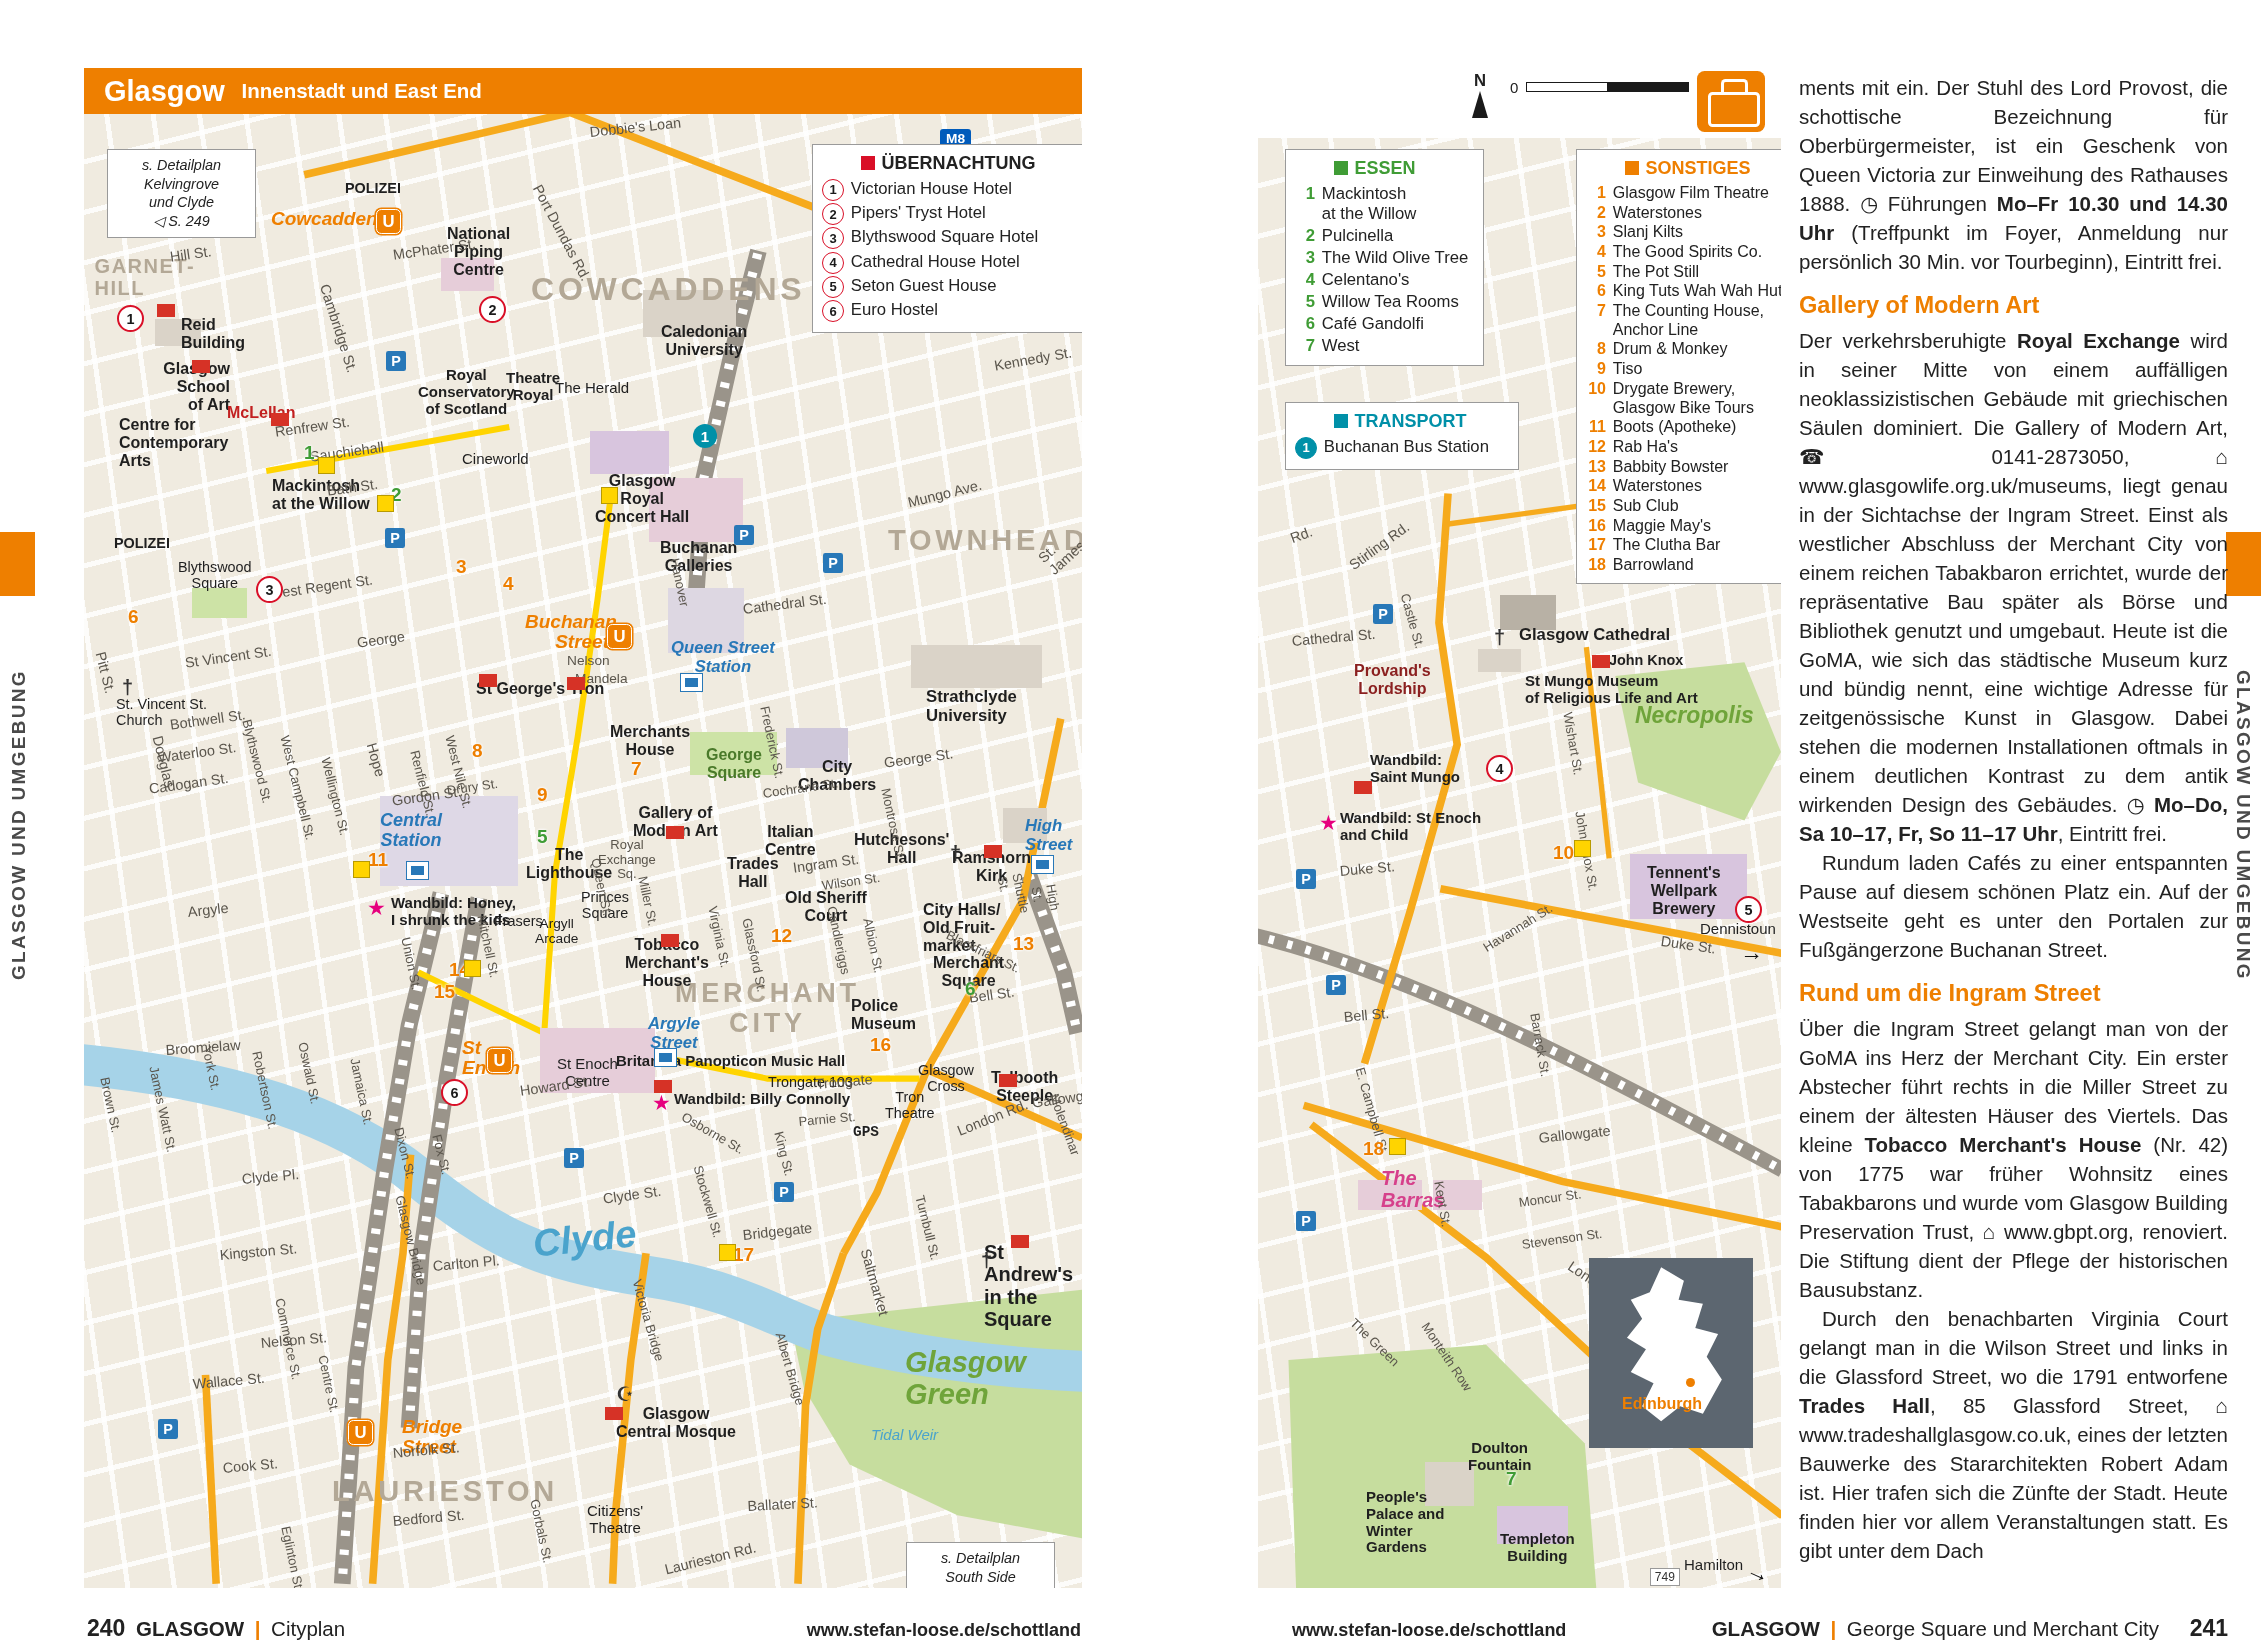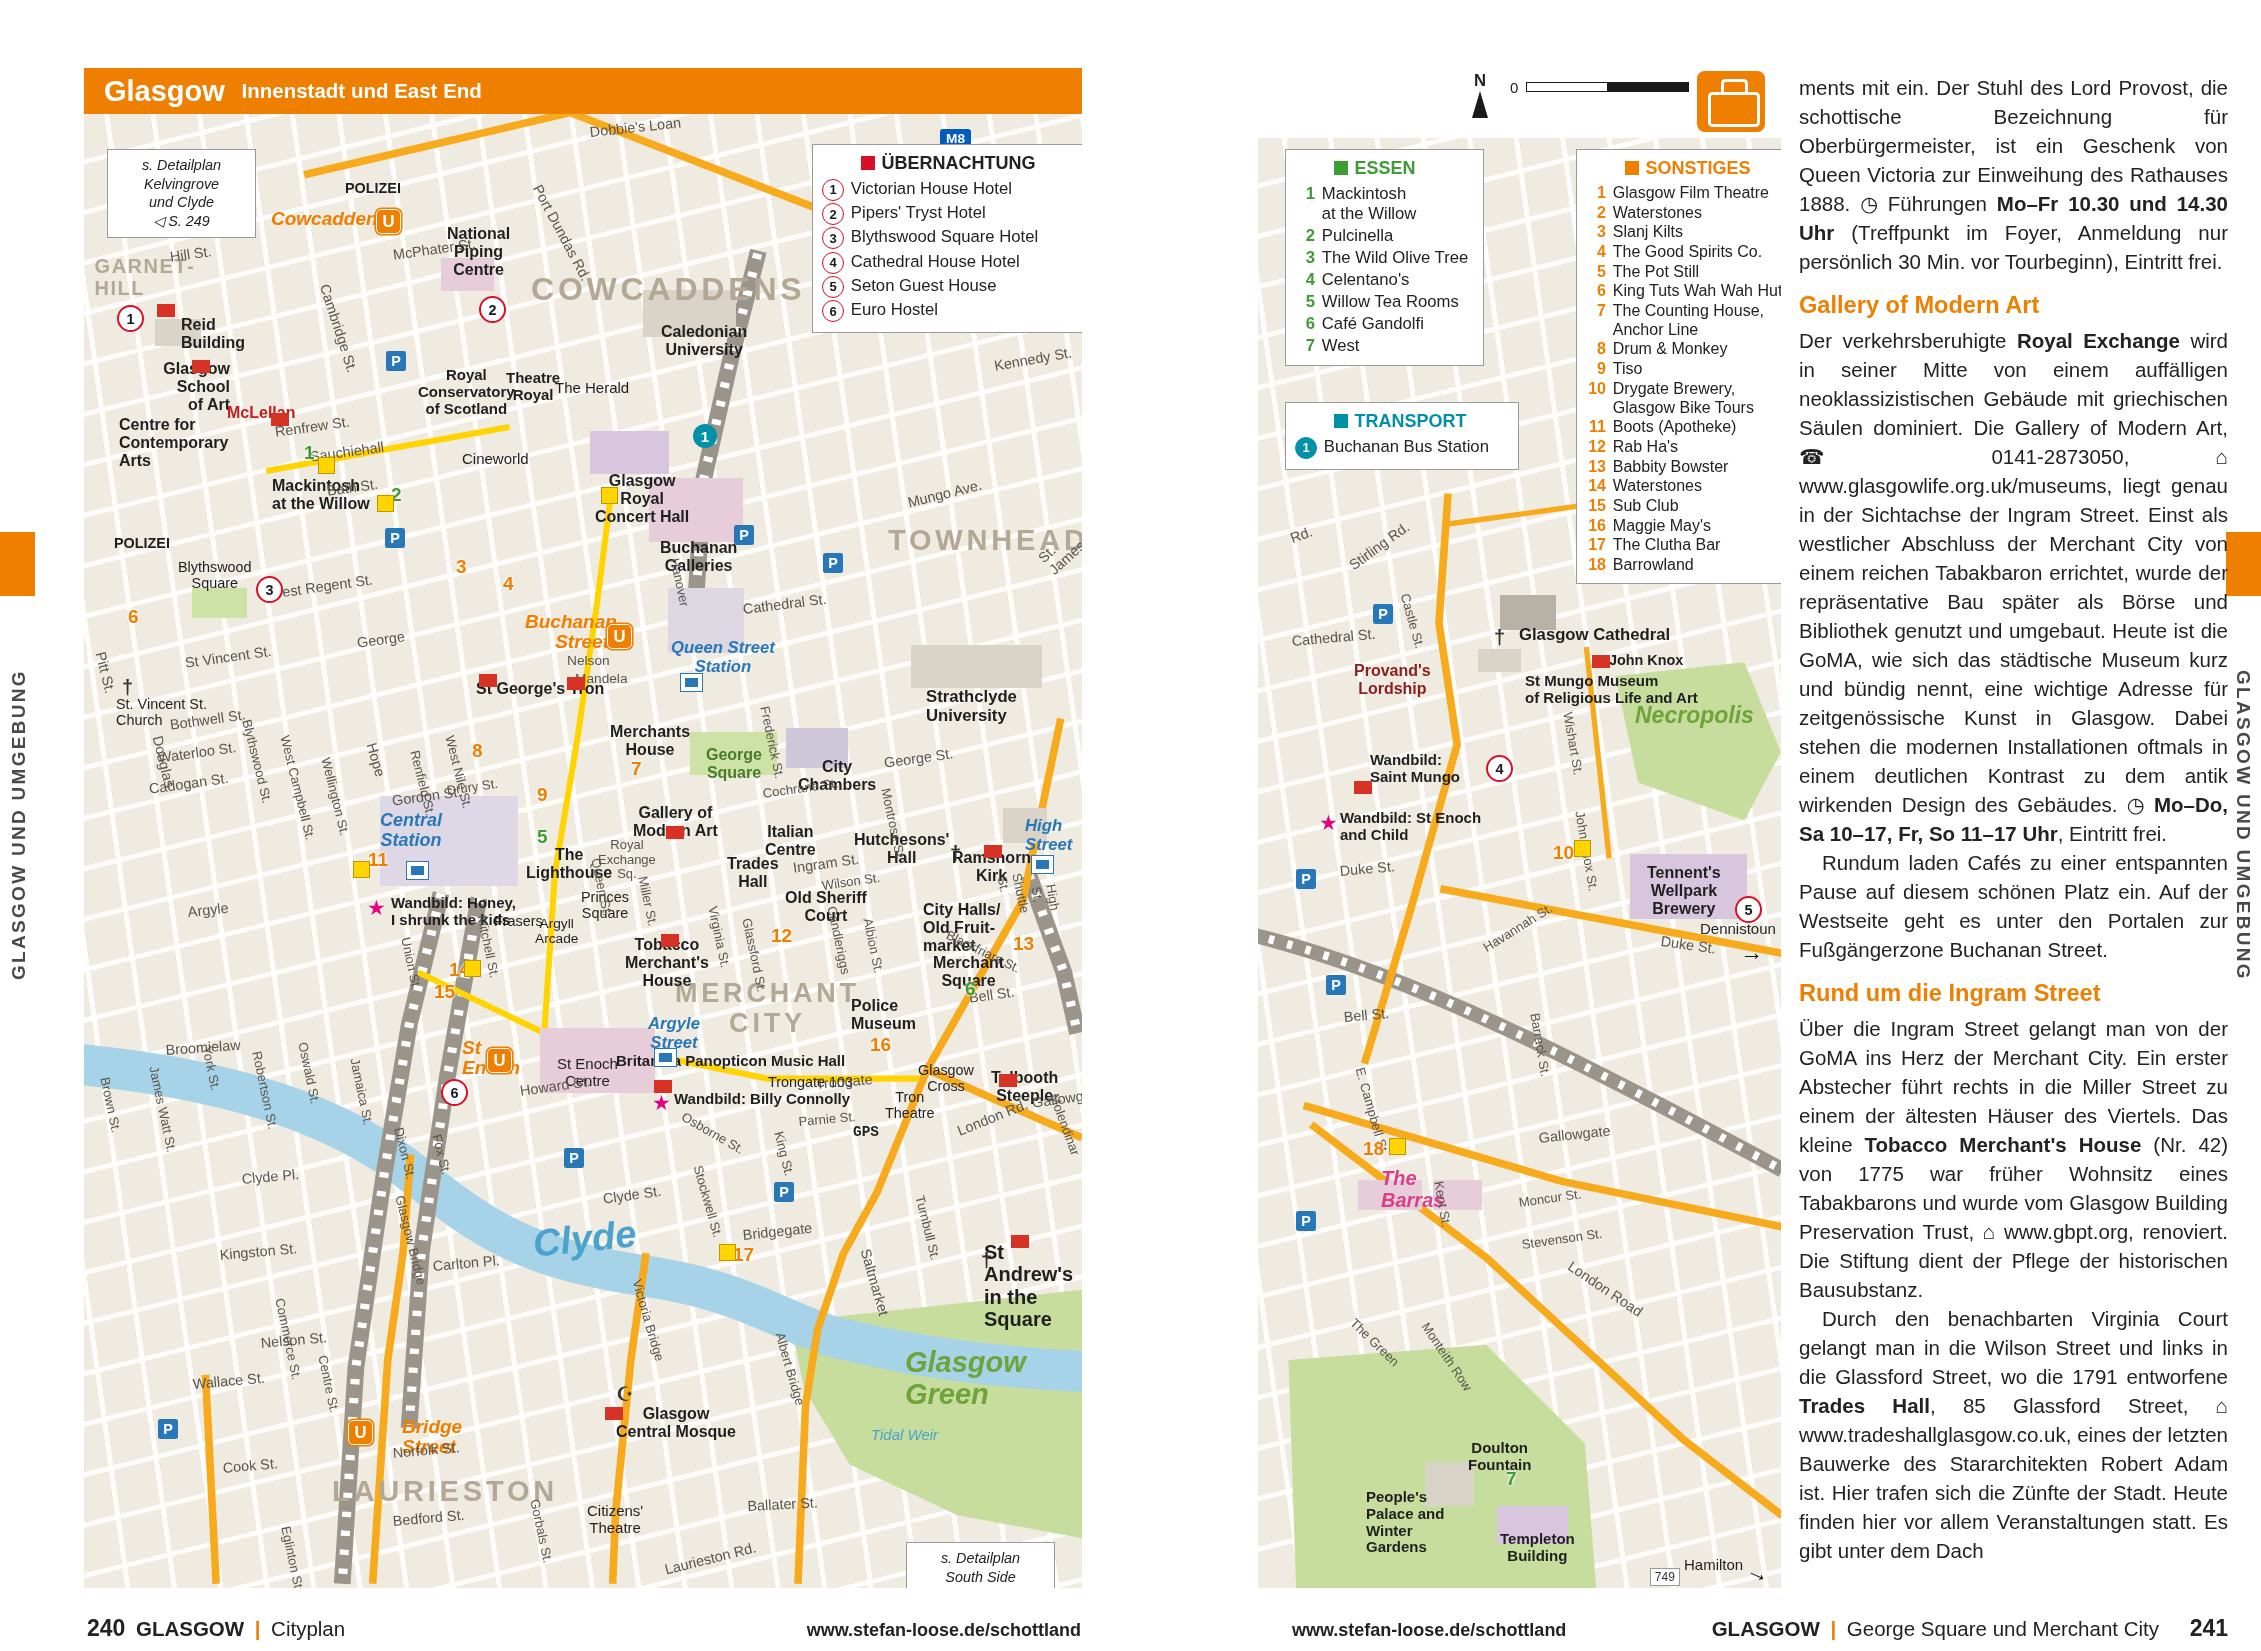--- a/index.html
+++ b/index.html
@@ -741,20 +741,27 @@
     <span class="lnum">17</span>
     <span class="ltxt">The Clutha Bar</span>
   </div>
           <div class="lrow">
     <span class="lnum">18</span>
     <span class="ltxt">Barrowland</span>
   </div>
         </div>
     </div>
 
+    <div id="inset">
+      <svg width="164" height="190" viewBox="0 0 216 250">
+        <polygon fill="#ffffff" points="95,12 125,30 118,55 150,60 140,92 170,100 155,130 175,160 150,205 120,195 95,215 70,195 85,165 55,150 75,120 50,105 70,80 55,55 80,45"></polygon>
+      </svg>
+      <div class="edot"></div>
+      <div class="elab">Edinburgh</div>
+    </div>
   </div>
 
   <div class="article" lang="de">
     <p><span>ments mit ein. Der Stuhl des Lord Provost, die schottische Bezeichnung für Oberbürgermeister, ist ein Geschenk von Queen Victoria zur Einweihung des Rathauses 1888. ◷ Führungen </span><span style="font-weight: bold;">Mo–Fr 10.30 und 14.30 Uhr</span><span> (Treffpunkt im Foyer, Anmeldung nur persönlich 30 Min. vor Tourbeginn), Eintritt frei.</span></p>
     <h2>Gallery of Modern Art</h2>
     <p><span>Der verkehrsberuhigte </span><span style="font-weight: bold;">Royal Exchange</span><span> wird in seiner Mitte von einem auffälligen neoklassizistischen Gebäude mit griechischen Säulen dominiert. Die Gallery of Modern Art, ☎ 0141-2873050, ⌂ www.glasgowlife.org.uk/museums, liegt genau in der Sichtachse der Ingram Street. Einst als westlicher Abschluss der Merchant City von einem reichen Tabakbaron errichtet, wurde der repräsentative Bau später als Börse und Bibliothek genutzt und umgebaut. Heute ist die GoMA, wie sich das städtische Museum kurz und bündig nennt, eine wichtige Adresse für zeitgenössische Kunst in Glasgow. Dabei stehen die modernen Installationen oftmals in einem deutlichen Kontrast zu dem antik wirkenden Design des Gebäudes. ◷ </span><span style="font-weight: bold;">Mo–Do, Sa 10–17, Fr, So 11–17 Uhr</span><span>, Eintritt frei.</span></p>
     <p class="ind"><span>Rundum laden Cafés zu einer entspannten Pause auf diesem schönen Platz ein. Auf der Westseite geht es unter den Portalen zur Fußgängerzone Buchanan Street.</span></p>
     <h2>Rund um die Ingram Street</h2>
     <p><span>Über die Ingram Street gelangt man von der GoMA ins Herz der Merchant City. Ein erster Abstecher führt rechts in die Miller Street zu einem der ältesten Häuser des Viertels. Das kleine </span><span style="font-weight: bold;">Tobacco Merchant's House</span><span> (Nr. 42) von 1775 war früher Wohnsitz eines Tabakbarons und wurde vom Glasgow Building Preservation Trust, ⌂ www.gbpt.org, renoviert. Die Stiftung dient der Pflege der historischen Bausubstanz.</span></p>
     <p class="ind"><span>Durch den benachbarten Virginia Court gelangt man in die Wilson Street und links in die Glassford Street, wo die 1791 entworfene </span><span style="font-weight: bold;">Trades Hall</span><span>, 85 Glassford Street, ⌂ www.tradeshallglasgow.co.uk, eines der letzten Bauwerke des Stararchitekten Robert Adam ist. Hier trafen sich die Zünfte der Stadt. Heute finden hier vor allem Veranstaltungen statt. Es gibt unter dem Dach</span></p>

